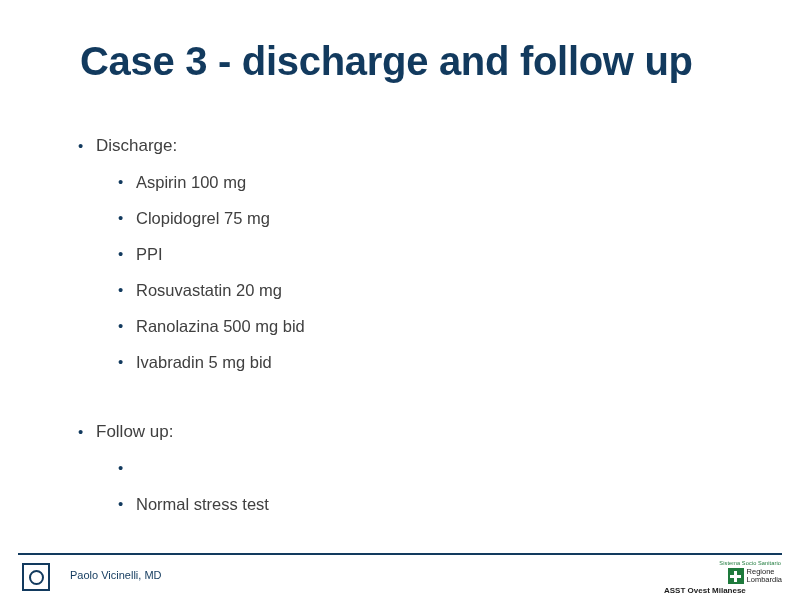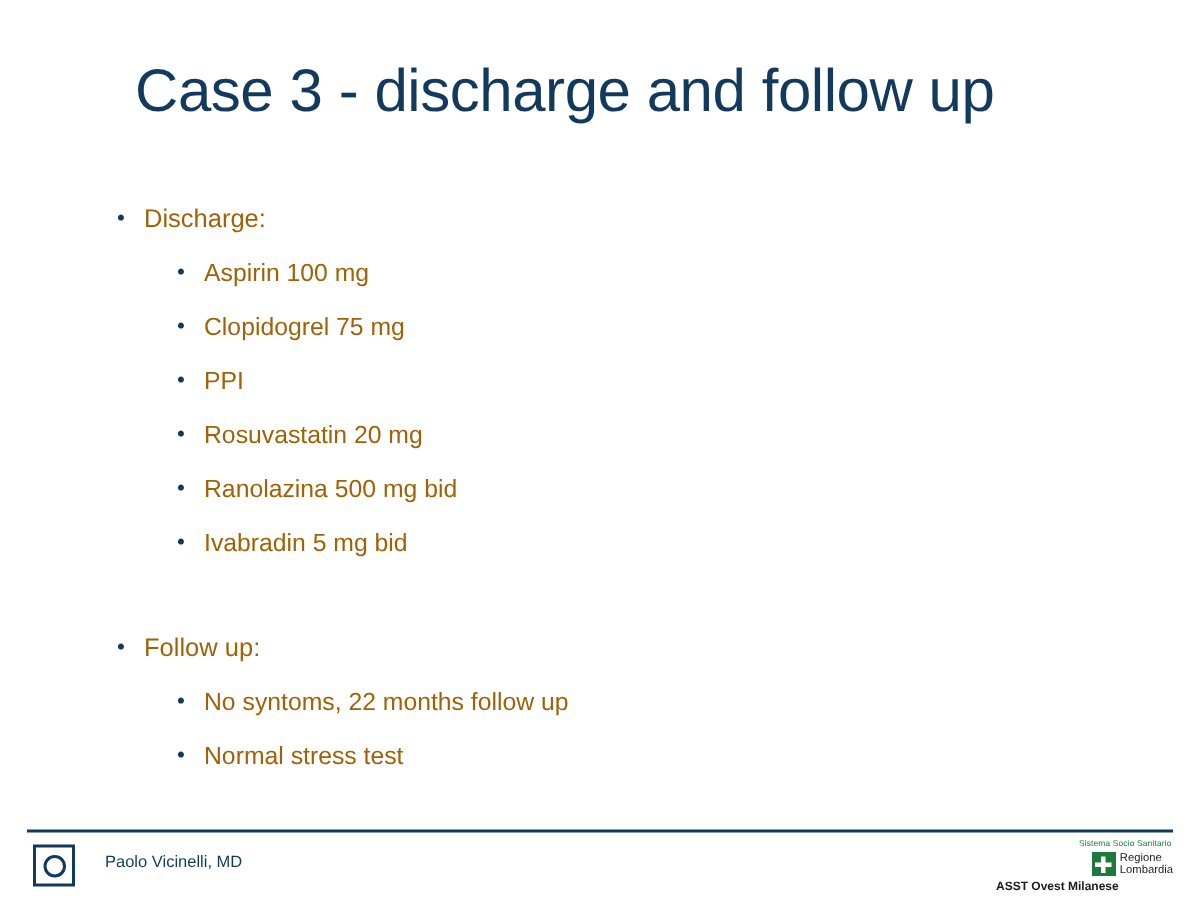--- a/index.html
+++ b/index.html
@@ -15,25 +15,25 @@
     overflow: hidden;
   }
   .slide {
     position: relative;
     width: 800px;
     height: 600px;
     box-sizing: border-box;
   }
   .slide-title {
     position: absolute;
-    left: 90px;
+    left: 80px;
     top: 38px;
     width: 680px;
     font-size: 40px;
-    font-weight: normal;
+    font-weight: bold;
     color: #123a5e;
     letter-spacing: -0.3px;
     line-height: 1.15;
   }
   .content {
     position: absolute;
     left: 70px;
     top: 135px;
     width: 680px;
   }
@@ -53,21 +53,21 @@
     width: 18px;
     flex: 0 0 18px;
     font-size: 15px;
     line-height: 22px;
     color: #123a5e;
     text-align: left;
   }
   .bullet-text {
     font-size: 17px;
     line-height: 22px;
-    color: #a16207;
+    color: #404040;
     white-space: pre;
     text-align: right;
   }
   .lvl2 .bullet-text {
     font-size: 16.5px;
   }
   .spacer {
     height: 34px;
   }
   .footer-rule {
@@ -215,21 +215,20 @@
 
     <div class="spacer"></div>
 
     <div class="bullet-row lvl1">
       <span class="bullet-dot">•</span>
       <span class="bullet-text">Follow up:</span>
     </div>
 
     <div class="bullet-row lvl2">
       <span class="bullet-dot">•</span>
-      <span class="bullet-text">No syntoms, 22 months follow up</span>
     </div>
     <div class="bullet-row lvl2">
       <span class="bullet-dot">•</span>
       <span class="bullet-text">Normal stress test</span>
     </div>
 
   </div>
 
   <div class="footer-rule"></div>
 

